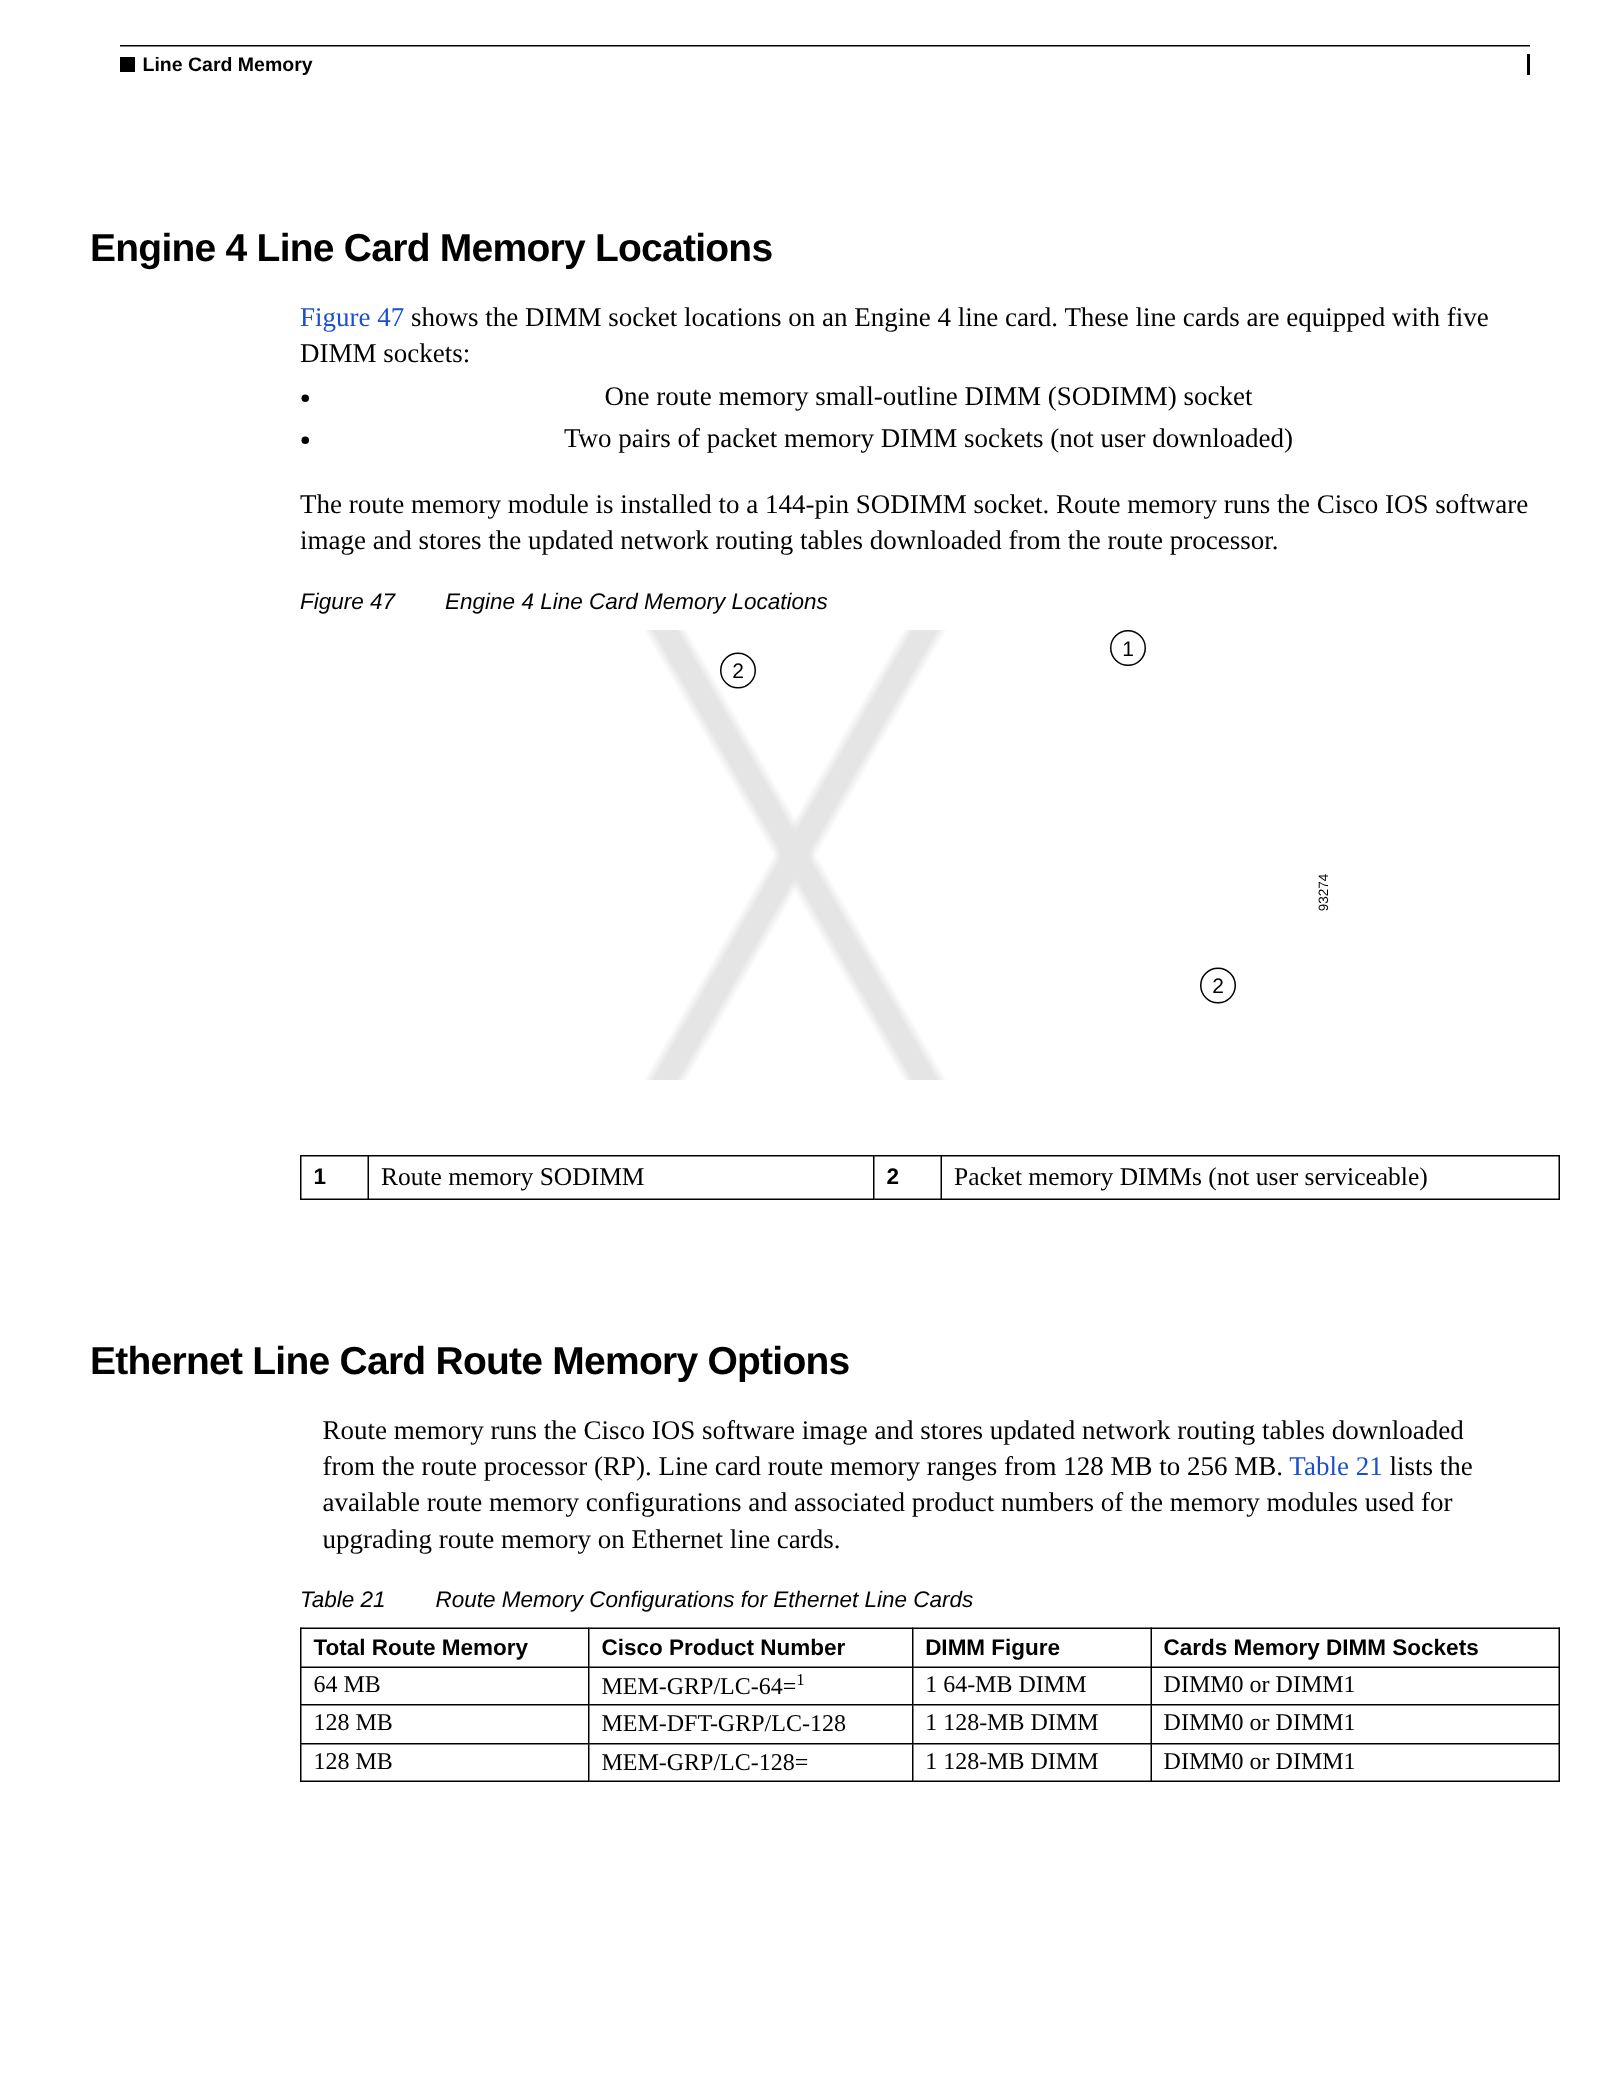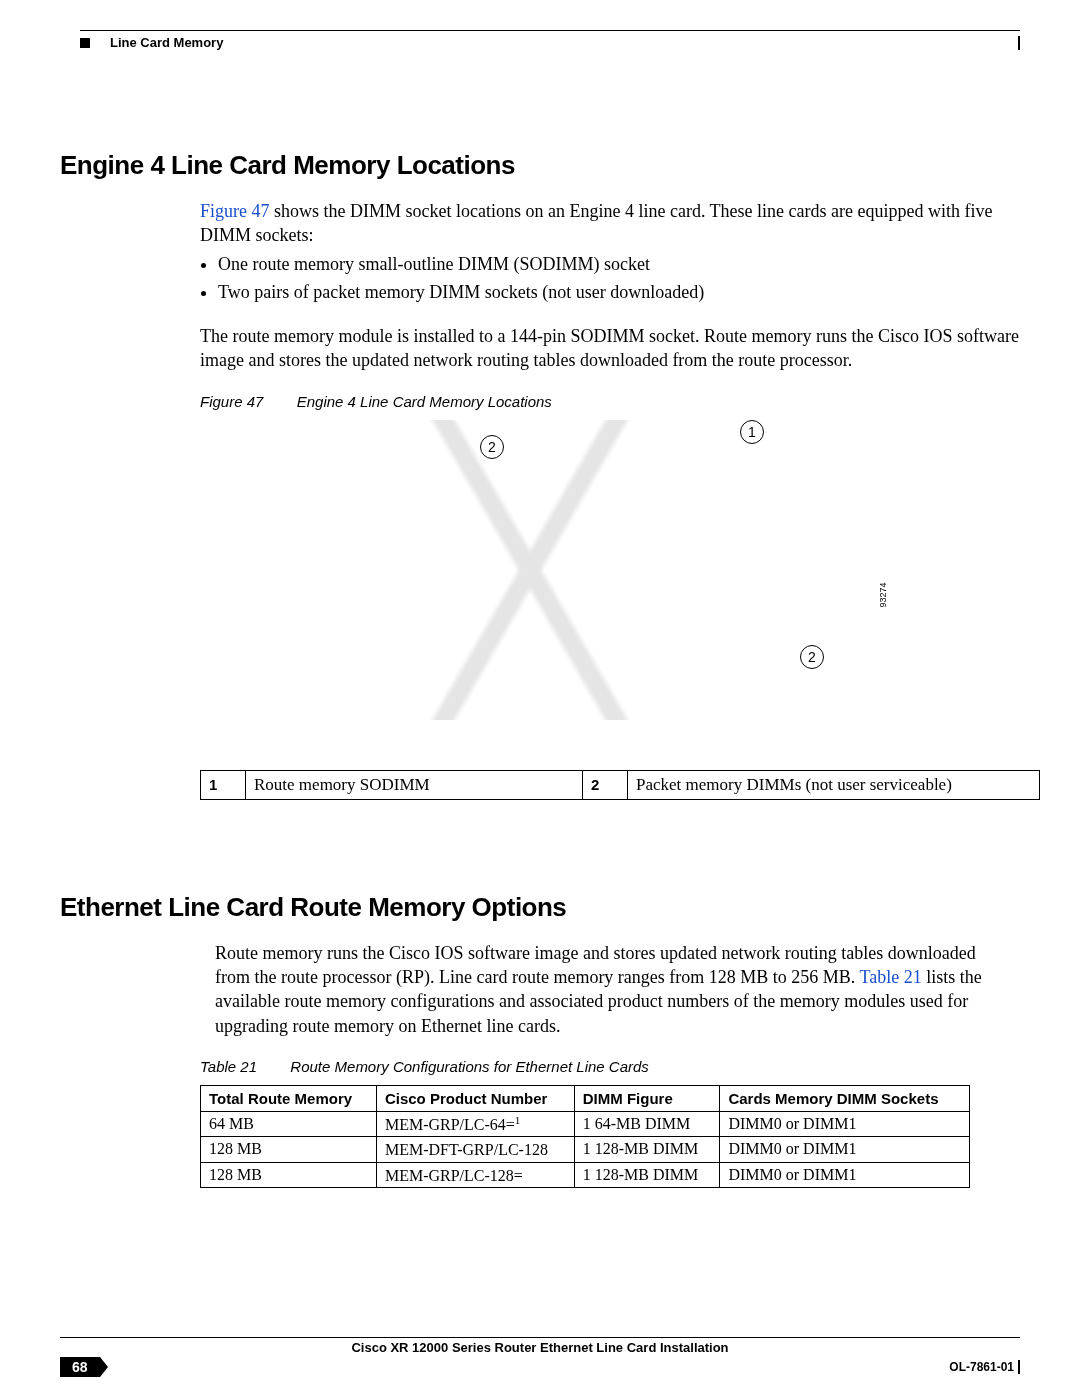--- a/index.html
+++ b/index.html
@@ -22,34 +22,34 @@
     margin-left: 20px;
   }
   .header-line {
     display: flex;
     align-items: center;
     gap: 6px;
     margin-bottom: 100px;
     margin-left: 20px;
     justify-content: space-between;
   }
-  .header-left { display:flex; align-items:center; gap:20px;text-align:center; }
+  .header-left { display:flex; align-items:center; gap:5px;text-align:center; }
   .sq { width: 10px; height: 10px; background: #000; }
   .header-title { font-family: Arial, Helvetica, sans-serif; font-weight: bold; font-size: 13px; }
   .tick { width:2px; height:14px; background:#000; }
   .h2 {
     font-family: Arial, Helvetica, sans-serif;
     font-weight: bold;
     font-size: 26px;
     margin: 0 0 18px 0;
     letter-spacing: -0.5px;
   }
   .body-indent { margin-left: 140px; font-size: 18px; line-height: 1.35; }
   .link-blue { color: #1a4fcf; }
-  ul.bullets { margin: 4px 0 20px 18px; padding: 0; }
+  ul.bullets { margin: 4px 0 20px 18px; padding: 0; text-align: center; }
   ul.bullets li { margin: 4px 0; }
   .caption {
     font-family: Liberation Sans, sans-serif;
     font-size: 15px;
     margin: 20px 0 10px 140px;
     font-style: italic;
   }
   .caption .cap-label { font-style: italic; }
   .figure-box {
     margin-left: 140px;
@@ -94,21 +94,21 @@
   table.legend td {
     border: 1px solid #000;
     padding: 4px 8px;
     vertical-align: middle;
   }
   td.num { font-weight: bold; font-family: Arial, sans-serif; width: 28px; text-align: left; font-size:15px; }
   td.num2 { font-weight: bold; font-family: Arial, sans-serif; width: 28px; text-align: left; font-size:15px; }
   table.data {
     border-collapse: collapse;
     margin-left: 140px;
-    width: 770px;
+    width: 840px;
     font-size: 16px;
   }
   table.data th {
     border-top: 1px solid #000;
     border-bottom: 1px solid #000;
     border-left: 1px solid #000;
     border-right: 1px solid #000;
     text-align: left;
     padding: 4px 8px;
     font-family: Arial, Helvetica, sans-serif;
@@ -245,28 +245,14 @@
     </tr>
     <tr>
       <td>128 MB</td>
       <td><span>MEM-GRP/LC-128=</span><span class="sup"></span></td>
       <td>1 128-MB DIMM</td>
       <td>DIMM0 or DIMM1</td>
     </tr>
   </tbody>
     </table>
 
-  <div class="footer-wrap">
-    <div class="footer-rule"></div>
-    <div class="footer-title">Cisco XR 12000 Series Router Ethernet Line Card Installation</div>
-    <div class="footer-bottom">
-      <div style="display:flex;align-items:center;">
-        <div class="page-num-box">68</div>
-        <div style="width:0;height:0;border-top:10px solid transparent;border-bottom:10px solid transparent;border-left:8px solid #000;"></div>
-      </div>
-      <div class="doc-id">
-        <span>OL-7861-01</span>
-        <div class="tick"></div>
-      </div>
-    </div>
-  </div>
 
 </div>
 
 </body></html>

